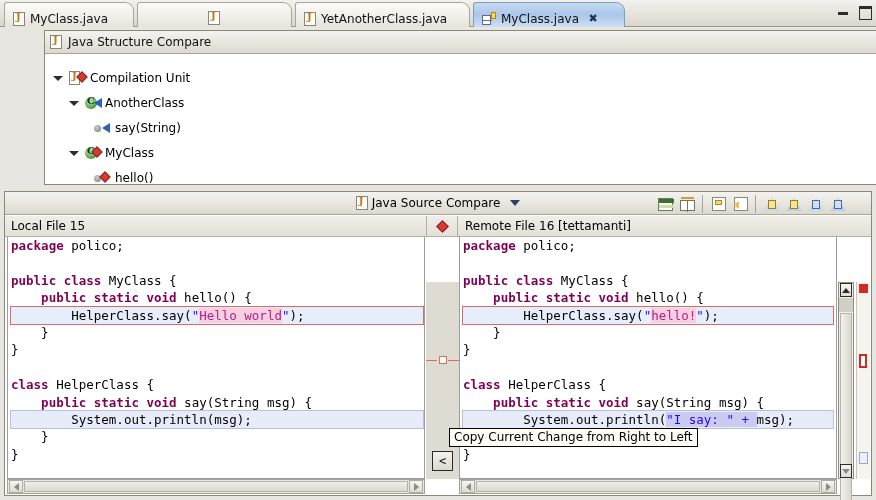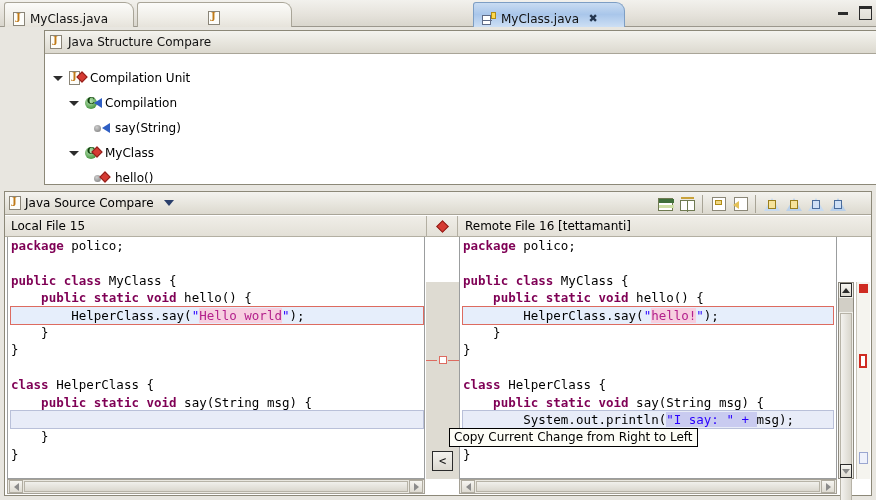--- a/index.html
+++ b/index.html
@@ -149,20 +149,21 @@
   
   .src-pane {
     position: absolute; left: 4px; top: 191px; width: 868px; height: 305px;
     border: 1px solid #8c8878; background: #fff;
   }
   .src-head {
     height: 23px; display: flex; align-items: center; gap: 4px; padding: 0 4px;
     background: linear-gradient(to bottom,#f4f3ef 0%,#e7e5dd 55%,#dcd9cf 100%);
     border-bottom: 1px solid #a9a598;
     position: relative;
+    justify-content: center;
   }
   .menu-caret {
     width: 0; height: 0; margin-left: 6px;
     border-left: 5px solid transparent; border-right: 5px solid transparent;
     border-top: 6px solid #2a3f6b;
   }
   .tb-group { position: absolute; top: 2px; display: flex; gap: 2px; }
   .tb-sep { width:1px; height:18px; background:#a8a496; margin:0 3px; align-self:center; }
   .tbtn { width: 20px; height: 19px; position: relative; border:1px solid transparent; }
 
@@ -321,20 +322,24 @@
 <div id="app">
 
   <div class="tabbar">
     <div class="tab" style="left:4px;width:130px;">
       <span class="javafile-ico"></span>
       <span class="tlabel">MyClass.java</span>
     </div>
     <div class="tab" style="left:137px;width:155px;flex-direction:column;">
       <span class="javafile-ico"></span>
       <span class="tlabel">AnotherClass.java</span>
+    </div>
+    <div class="tab" style="left:295px;width:175px;">
+      <span class="javafile-ico"></span>
+      <span class="tlabel">YetAnotherClass.java</span>
     </div>
     <div class="tab active" style="left:473px;width:152px;">
       <span class="compare-ico">
         <span class="cbox"></span>
           <span class="cdot"></span>
       </span>
       <span class="tlabel">MyClass.java</span>
       <span class="tab-close">✖</span>
     </div>
     <div class="wbtns">
@@ -365,21 +370,21 @@
         </span>
         <span>Compilation Unit</span>
       </div>
 
       <div class="trow indent1">
         <span class="twist"></span>
         <span class="ico-class">
           <span class="cc"></span>
             <span class="badge-arrow"></span>
         </span>
-        <span>Compilation</span>
+        <span>AnotherClass</span>
       </div>
 
       <div class="trow indent2">
         <span class="ico-method">
           <span class="mm"></span>
             <span class="badge-arrow"></span>
         </span>
         <span style="margin-left:2px">say(String)</span>
       </div>
 
@@ -461,21 +466,21 @@
           <div class="cline"><span class="ltext"><span class="kw">package </span><span class="plain">polico;</span></span></div>
           <div class="cline"><span class="ltext"></span></div>
           <div class="cline"><span class="ltext"><span class="kw">public class </span><span class="plain">MyClass {</span></span></div>
           <div class="cline"><span class="ltext"><span class="plain">    </span><span class="kw">public static void </span><span class="plain">hello() {</span></span></div>
           <div class="cline"><span class="diffbox-left"></span><span class="ltext"><span class="plain">        HelperClass.say(</span><span class="str">"</span><span class="hl-pink">Hello world</span><span class="str">"</span><span class="plain">);</span></span></div>
           <div class="cline"><span class="ltext"><span class="plain">    }</span></span></div>
           <div class="cline"><span class="ltext"><span class="plain">}</span></span></div>
           <div class="cline"><span class="ltext"></span></div>
           <div class="cline"><span class="ltext"><span class="kw">class </span><span class="plain">HelperClass {</span></span></div>
           <div class="cline"><span class="ltext"><span class="plain">    </span><span class="kw">public static void </span><span class="plain">say(String msg) {</span></span></div>
-          <div class="cline"><span class="selbox-left"></span></div>
+          <div class="cline"><span class="selbox-left"></span><span class="ltext"><span class="plain">        System.out.println(msg);</span></span></div>
           <div class="cline"><span class="ltext"><span class="plain">    }</span></span></div>
           <div class="cline"><span class="ltext"><span class="plain">}</span></span></div>
         </div>
 
       <div class="gutter">
         <div class="connector" style="top:69px;">
           <span class="lline"></span>
             <span class="knob"></span>
             <span class="rline"></span>
         </div>

